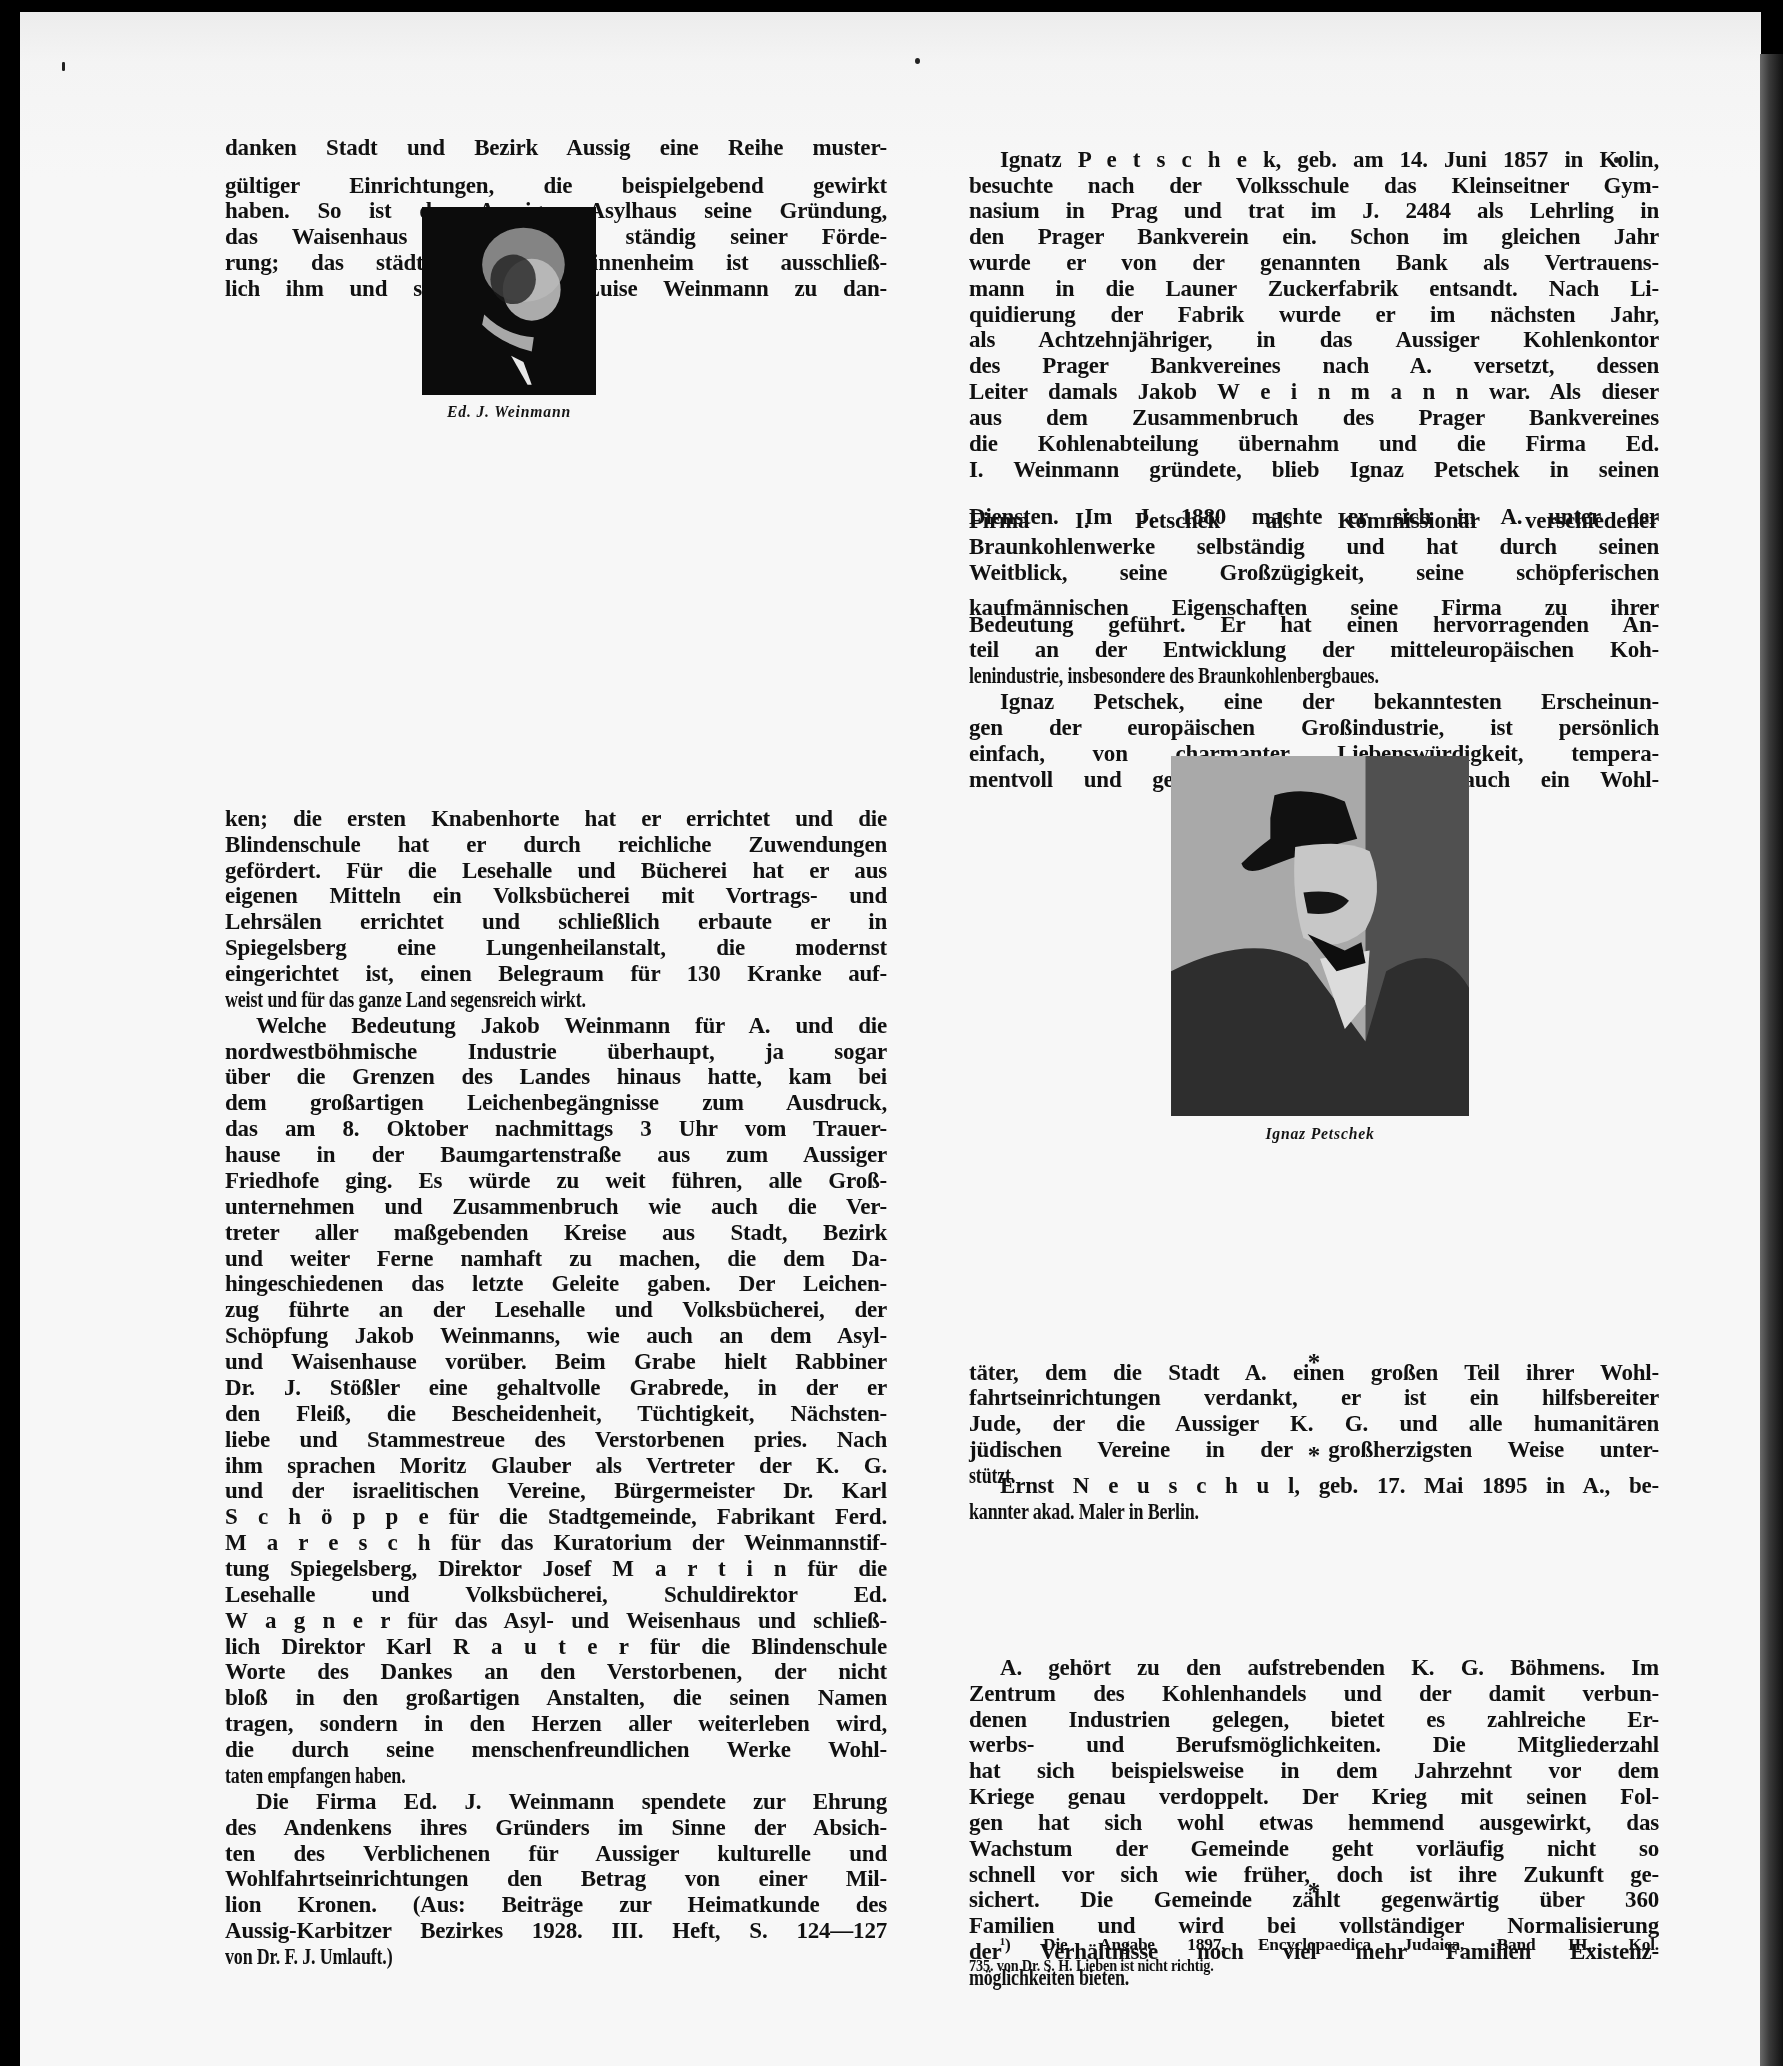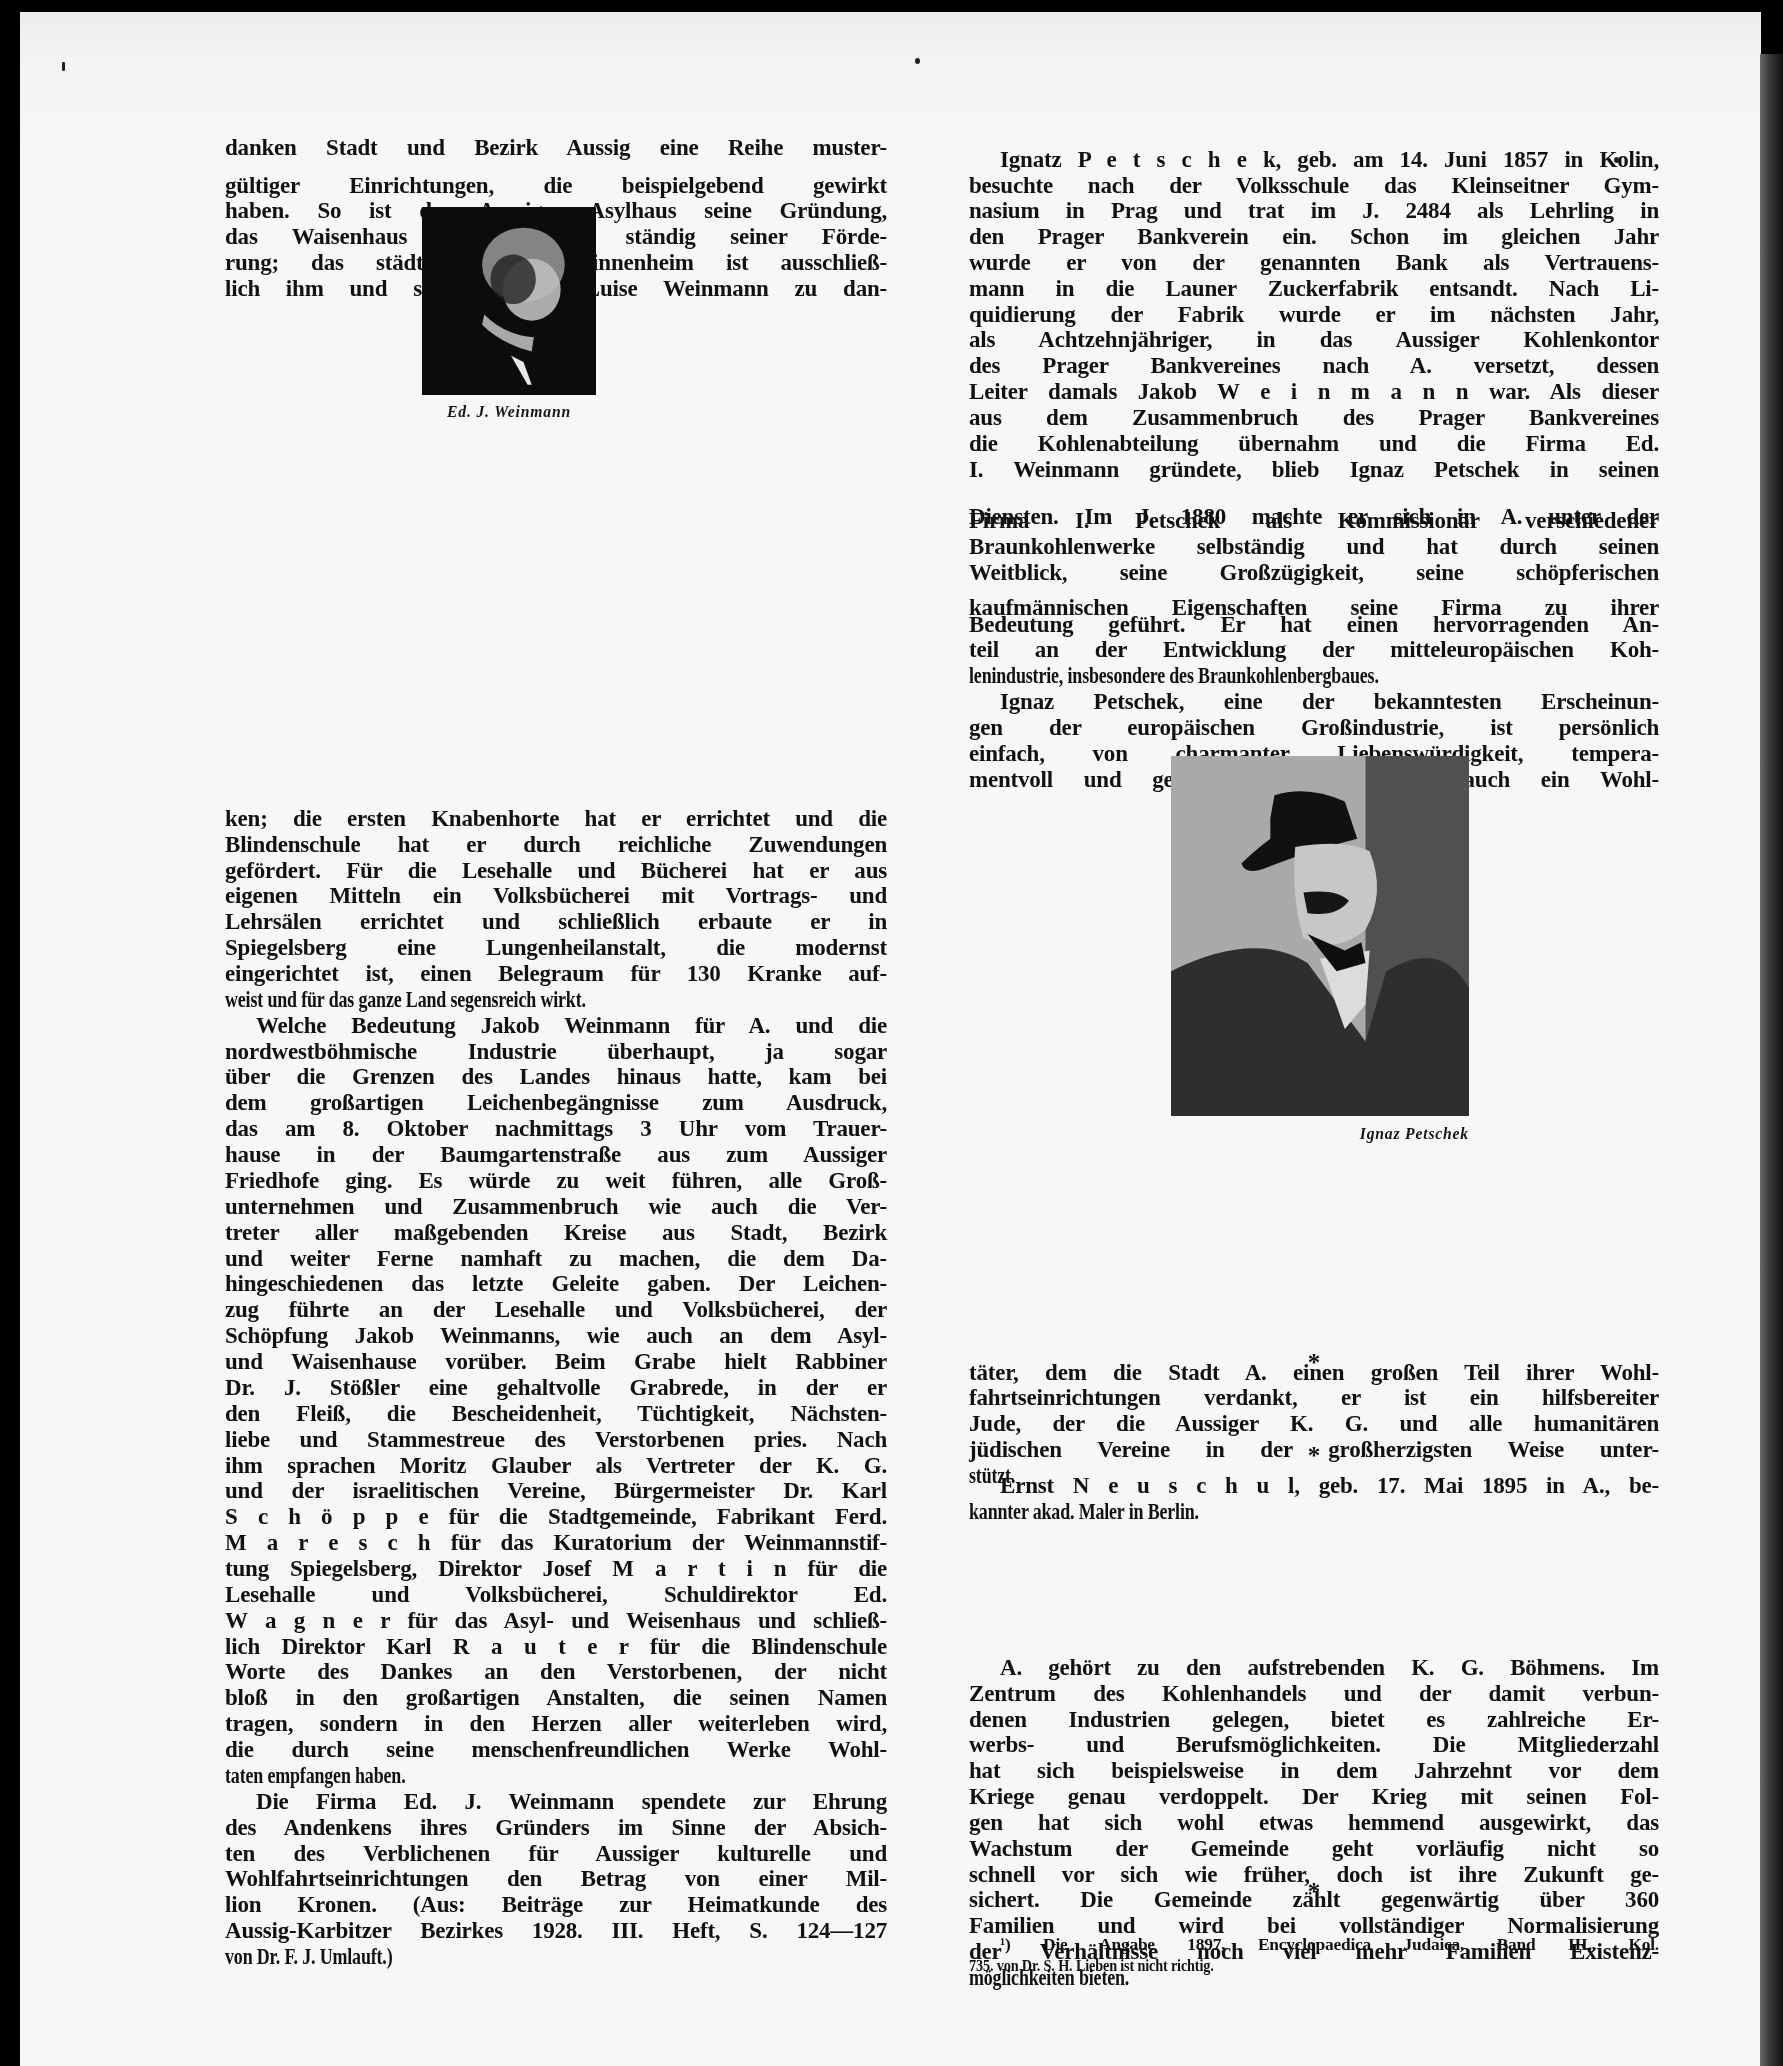--- a/index.html
+++ b/index.html
@@ -301,21 +301,21 @@
       <rect width="720" height="870" fill="#a9a9a9"></rect>
       <rect x="470" y="0" width="250" height="870" fill="#3a3a3a" opacity="0.8"></rect>
       <path d="M240 150 L250 95 Q330 70 420 110 L450 200 Q330 230 230 270 Q180 290 170 260 Q200 230 240 200 Z" fill="#111"></path>
       <path d="M300 220 Q420 200 480 230 Q520 330 470 420 Q400 480 320 440 Q290 340 300 220 Z" fill="#c7c7c7"></path>
       <path d="M320 330 Q400 320 430 350 Q400 390 330 380 Z" fill="#151515"></path>
       <path d="M0 520 Q200 420 330 500 L470 690 L520 520 Q650 440 720 560 L720 870 L0 870 Z" fill="#2e2e2e"></path>
       <path d="M360 490 L480 470 L470 600 L420 660 Z" fill="#dcdcdc"></path>
       <path d="M330 430 L420 470 L460 450 L470 500 L400 520 Z" fill="#0e0e0e"></path>
     </svg>
   </div>
-  <div class="caption" style="left:202px;top:1125px;width:298px;text-align:right;">Ignaz Petschek</div>
+  <div class="caption" style="left:202px;top:1125px;width:298px;">Ignaz Petschek</div>
 
   <div id="right-block2">
       <div class="line just" style="top: 1360px;">
         <span class="t" style="transform: none;">täter, dem die Stadt A. einen großen Teil ihrer Wohl-</span>
       </div>
       <div class="line just" style="top: 1385px;">
         <span class="t" style="transform: none;">fahrtseinrichtungen verdankt, er ist ein hilfsbereiter</span>
       </div>
       <div class="line just" style="top: 1411px;">
         <span class="t" style="transform: none;">Jude, der die Aussiger K. G. und alle humanitären</span>

